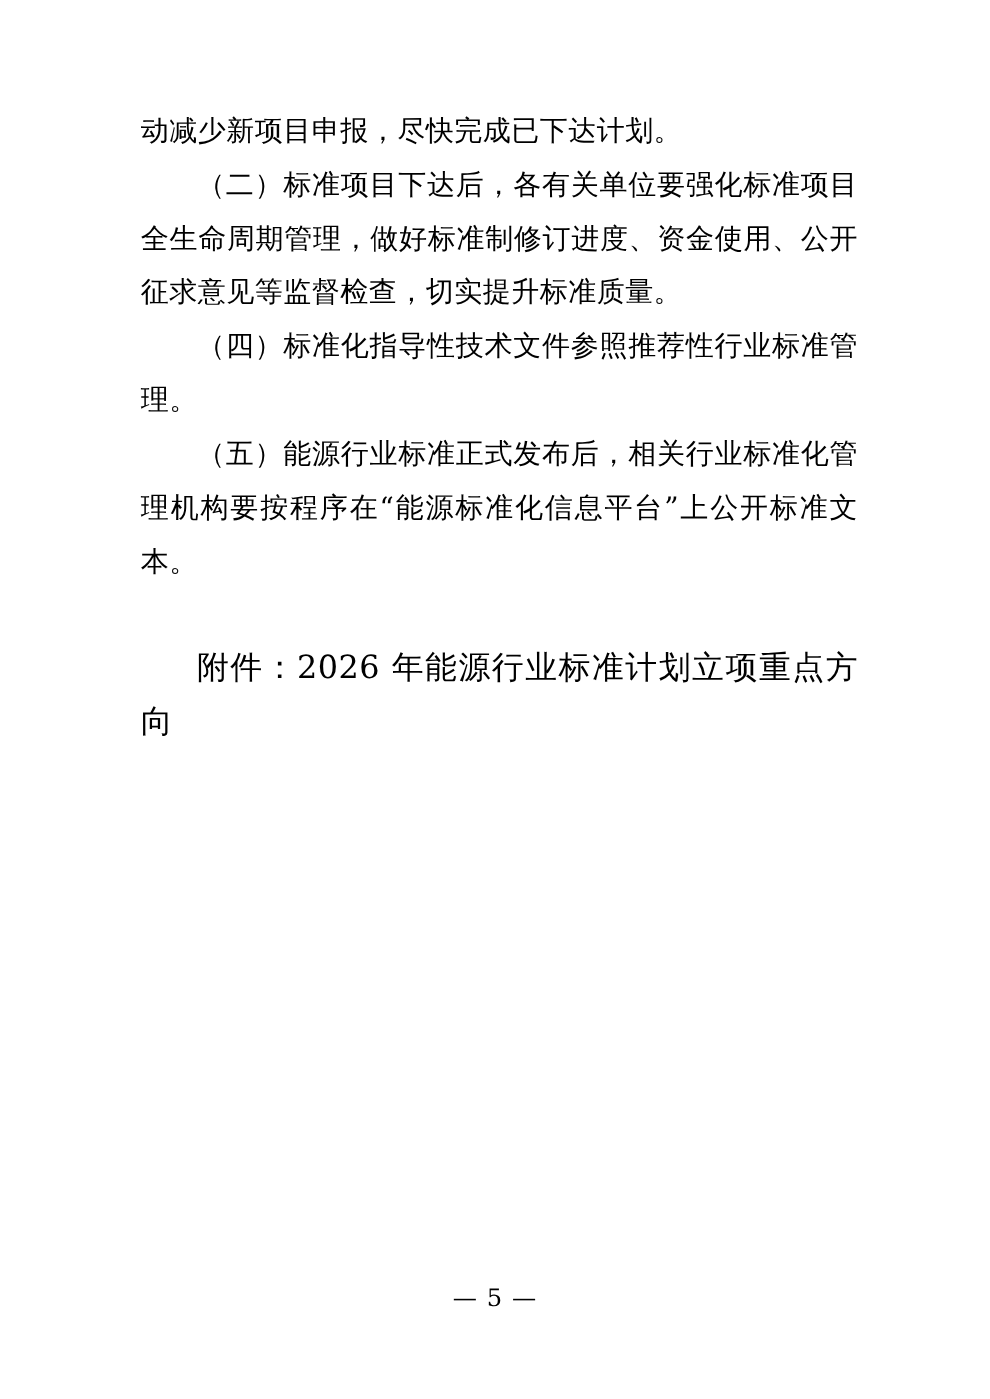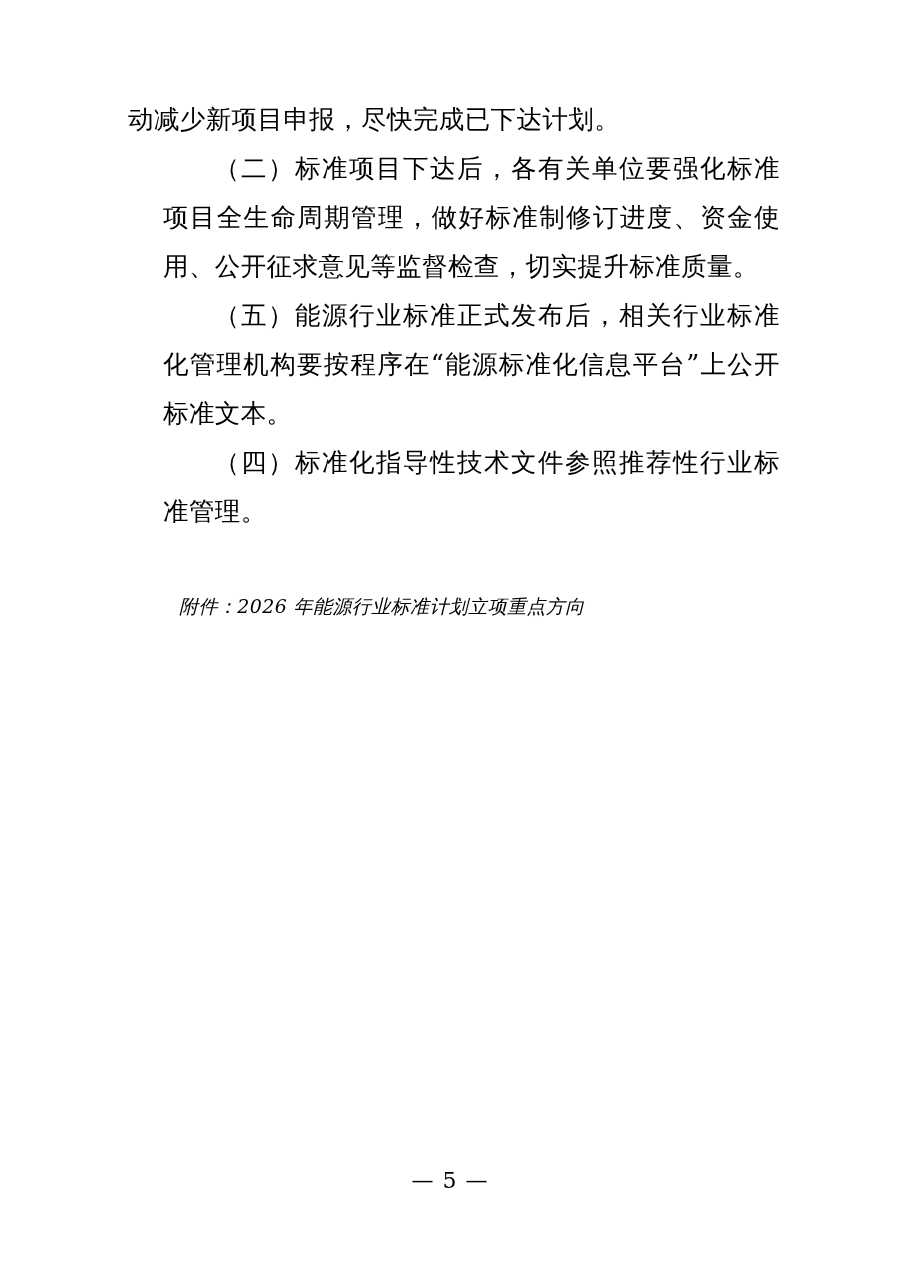--- a/index.html
+++ b/index.html
@@ -30,52 +30,50 @@
     letter-spacing: 0.4px;
     text-align: justify;
     text-justify: inter-ideograph;
   }
   .para {
     margin: 0;
     text-indent: 0;
   }
   .para.indent {
     text-indent: 51px;
-    margin-left: 35px;
   }
   .attachment-block {
     margin-top: 46px;
   }
   .attachment {
     margin: 0;
     text-indent: 51px;
-    font-size: 19px;
+    font-size: 29px;
     line-height: 49px;
     letter-spacing: 0.4px;
-    font-style: italic;
   }
   .page-number {
     position: absolute;
     left: 0;
     top: 1168px;
     width: 900px;
     text-align: center;
     font-size: 22px;
     letter-spacing: 1px;
     font-family: "DejaVu Serif", "Liberation Serif", serif;
   }
 </style>
 </head>
 <body>
 
 <div class="page">
   <div class="doc-body">
     <p class="para">动减少新项目申报，尽快完成已下达计划。</p>
     <p class="para indent">（二）标准项目下达后，各有关单位要强化标准项目全生命周期管理，做好标准制修订进度、资金使用、公开征求意见等监督检查，切实提升标准质量。</p>
+    <p class="para indent">（四）标准化指导性技术文件参照推荐性行业标准管理。</p>
     <p class="para indent">（五）能源行业标准正式发布后，相关行业标准化管理机构要按程序在“能源标准化信息平台”上公开标准文本。</p>
-    <p class="para indent">（四）标准化指导性技术文件参照推荐性行业标准管理。</p>
     <div class="attachment-block">
       <p class="attachment">附件：2026 年能源行业标准计划立项重点方向</p>
     </div>
   </div>
 </div>
 
 <div class="page-number">— 5 —</div>
 
 </body></html>

